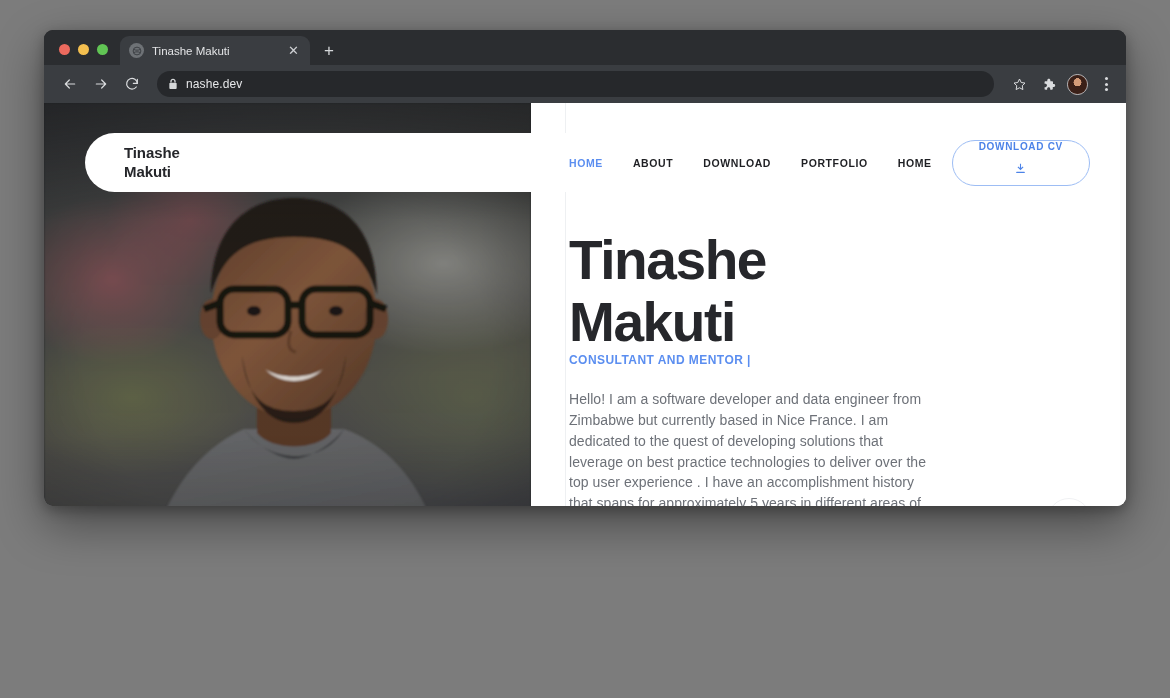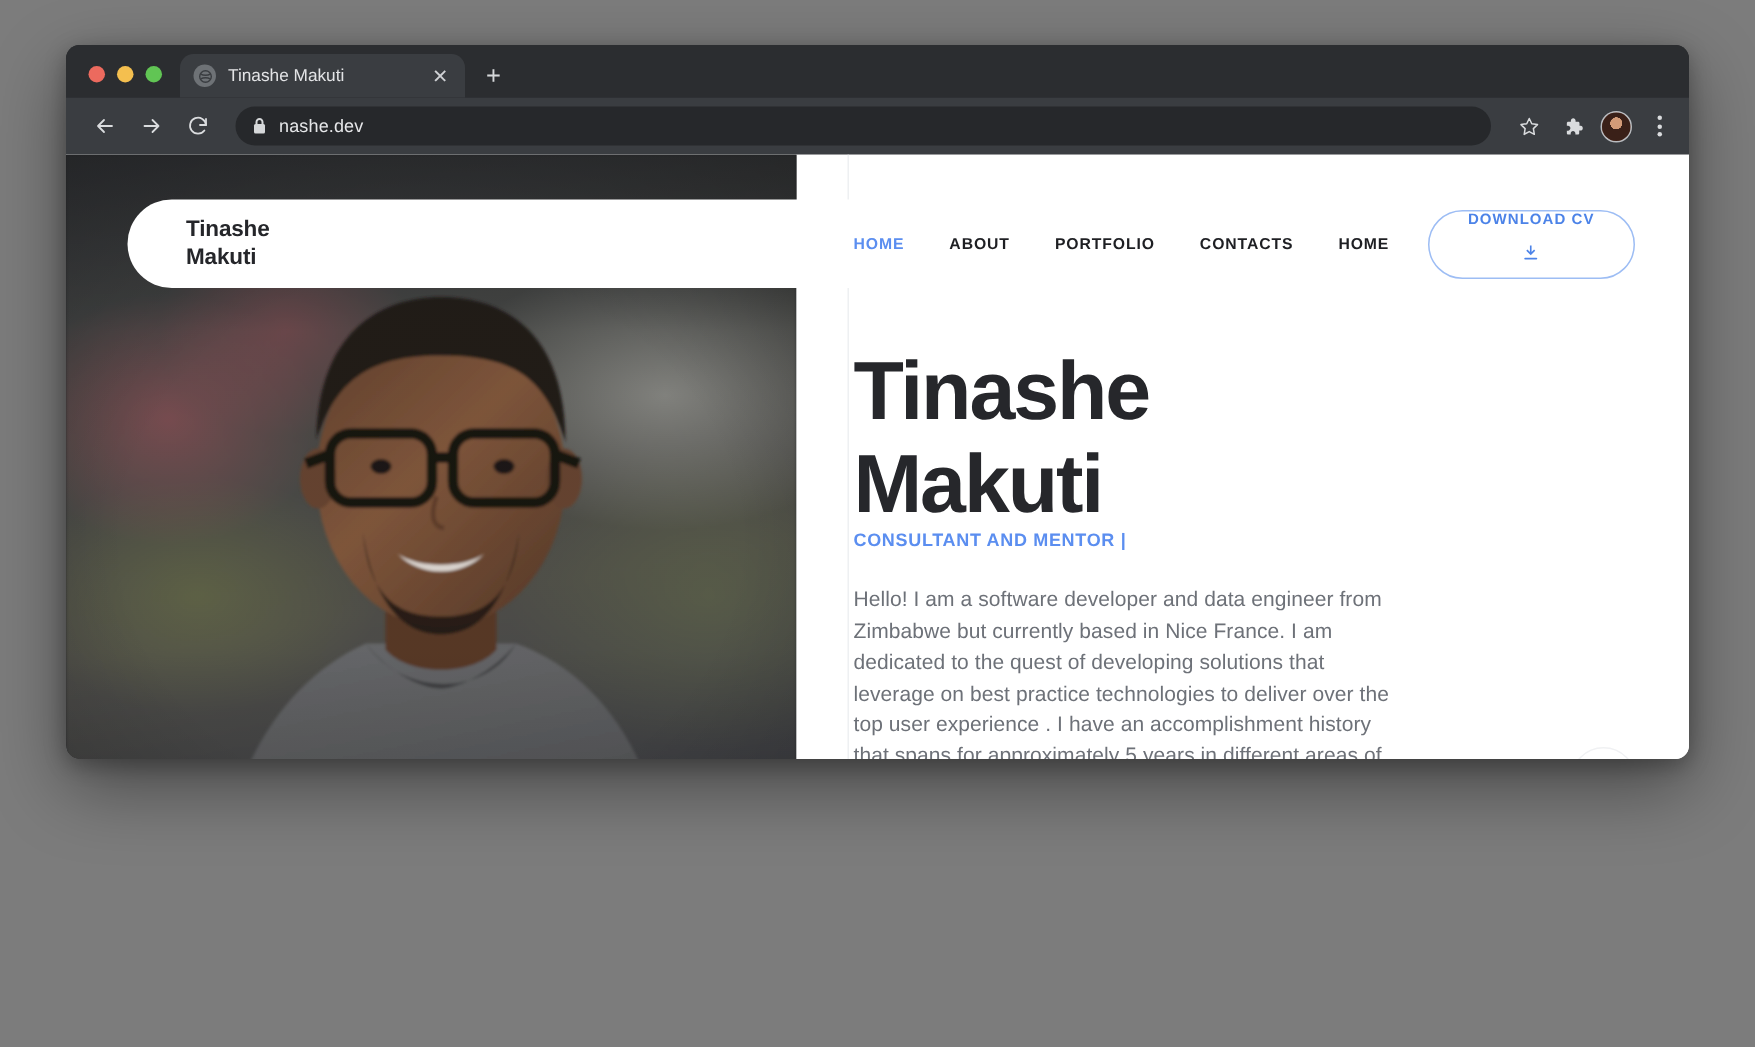--- a/index.html
+++ b/index.html
@@ -488,22 +488,22 @@
       <div class="logo-text">
         <div>Tinashe</div>
         <div>Makuti</div>
       </div>
     </div>
 
     <nav class="site-nav">
       <div class="nav-links">
         <a class="nav-link active">HOME</a>
         <a class="nav-link">ABOUT</a>
+        <a class="nav-link">DOWNLOAD</a>
         <a class="nav-link">PORTFOLIO</a>
-        <a class="nav-link">CONTACTS</a>
         <a class="nav-link">HOME</a>
       </div>
       <div class="cv-btn">
         <span>DOWNLOAD CV</span>
         <span>
           <svg width="13" height="13" viewBox="0 0 24 24" fill="#4c83e8">
             <path d="M11 3h2v8.2l3.1-3.1 1.4 1.4L12 15l-5.5-5.5 1.4-1.4L11 11.2z"></path>
             <rect x="4" y="18" width="16" height="2.3" rx="1.1"></rect>
           </svg>
         </span>

